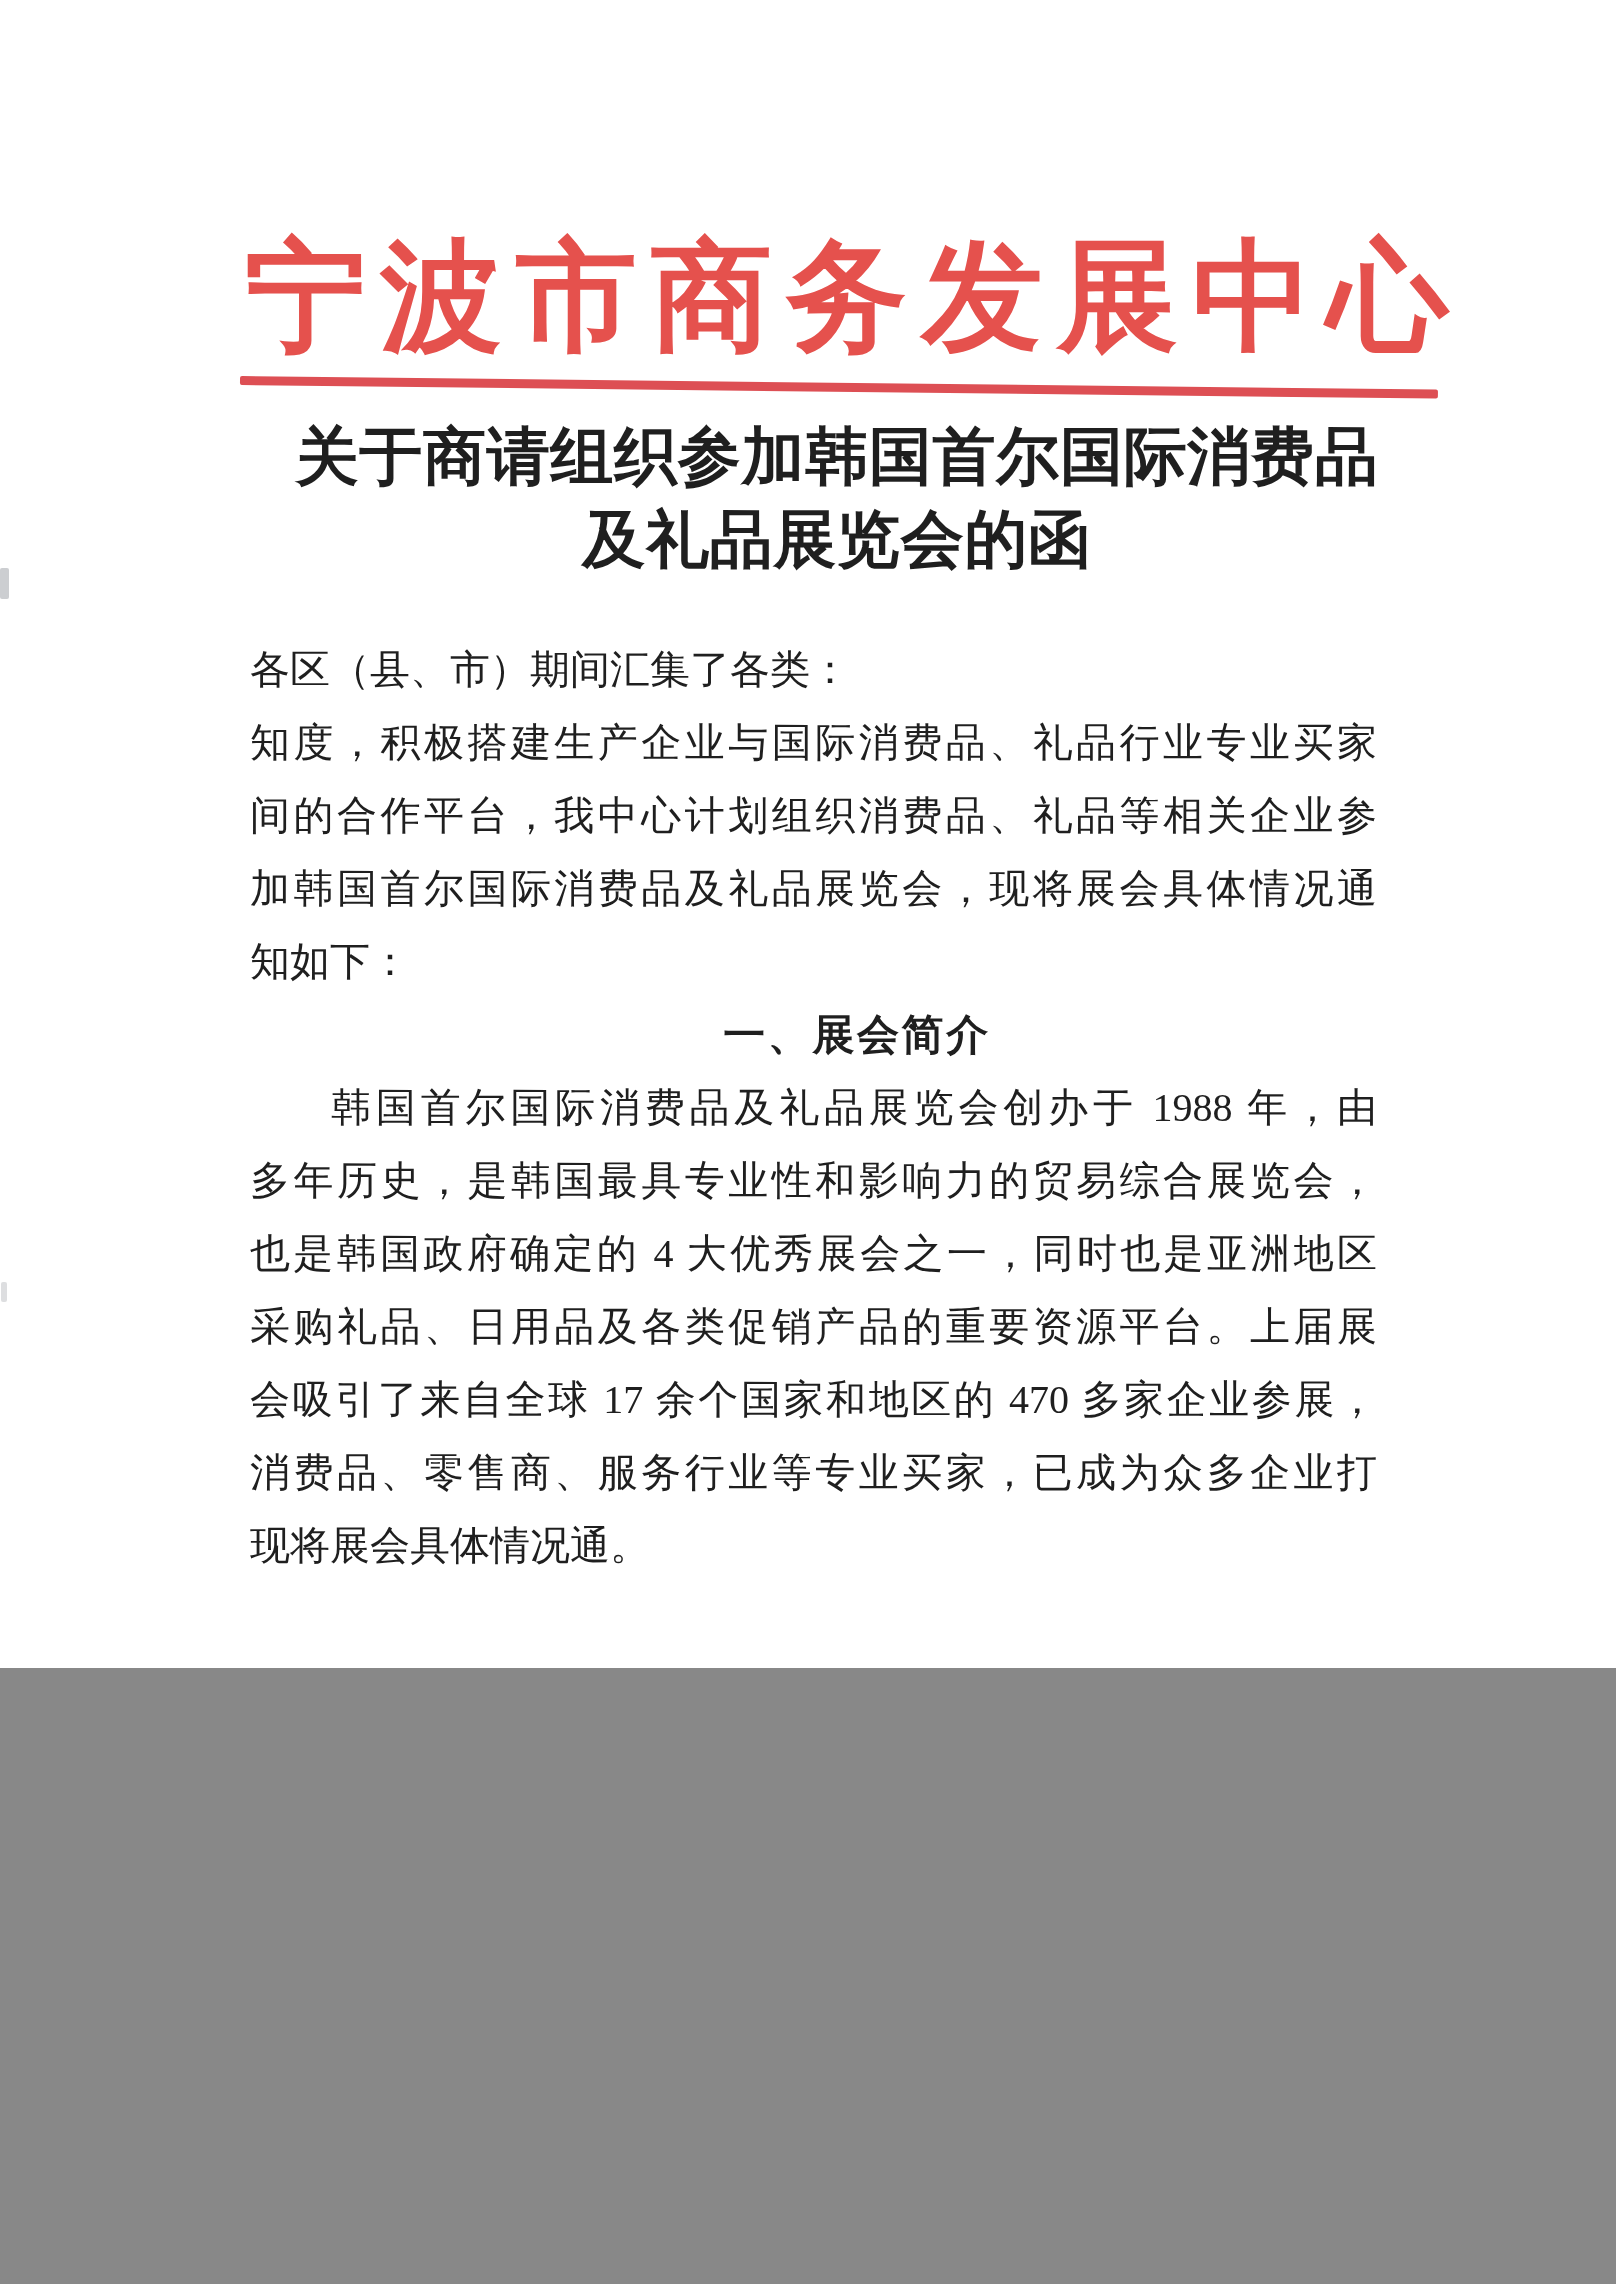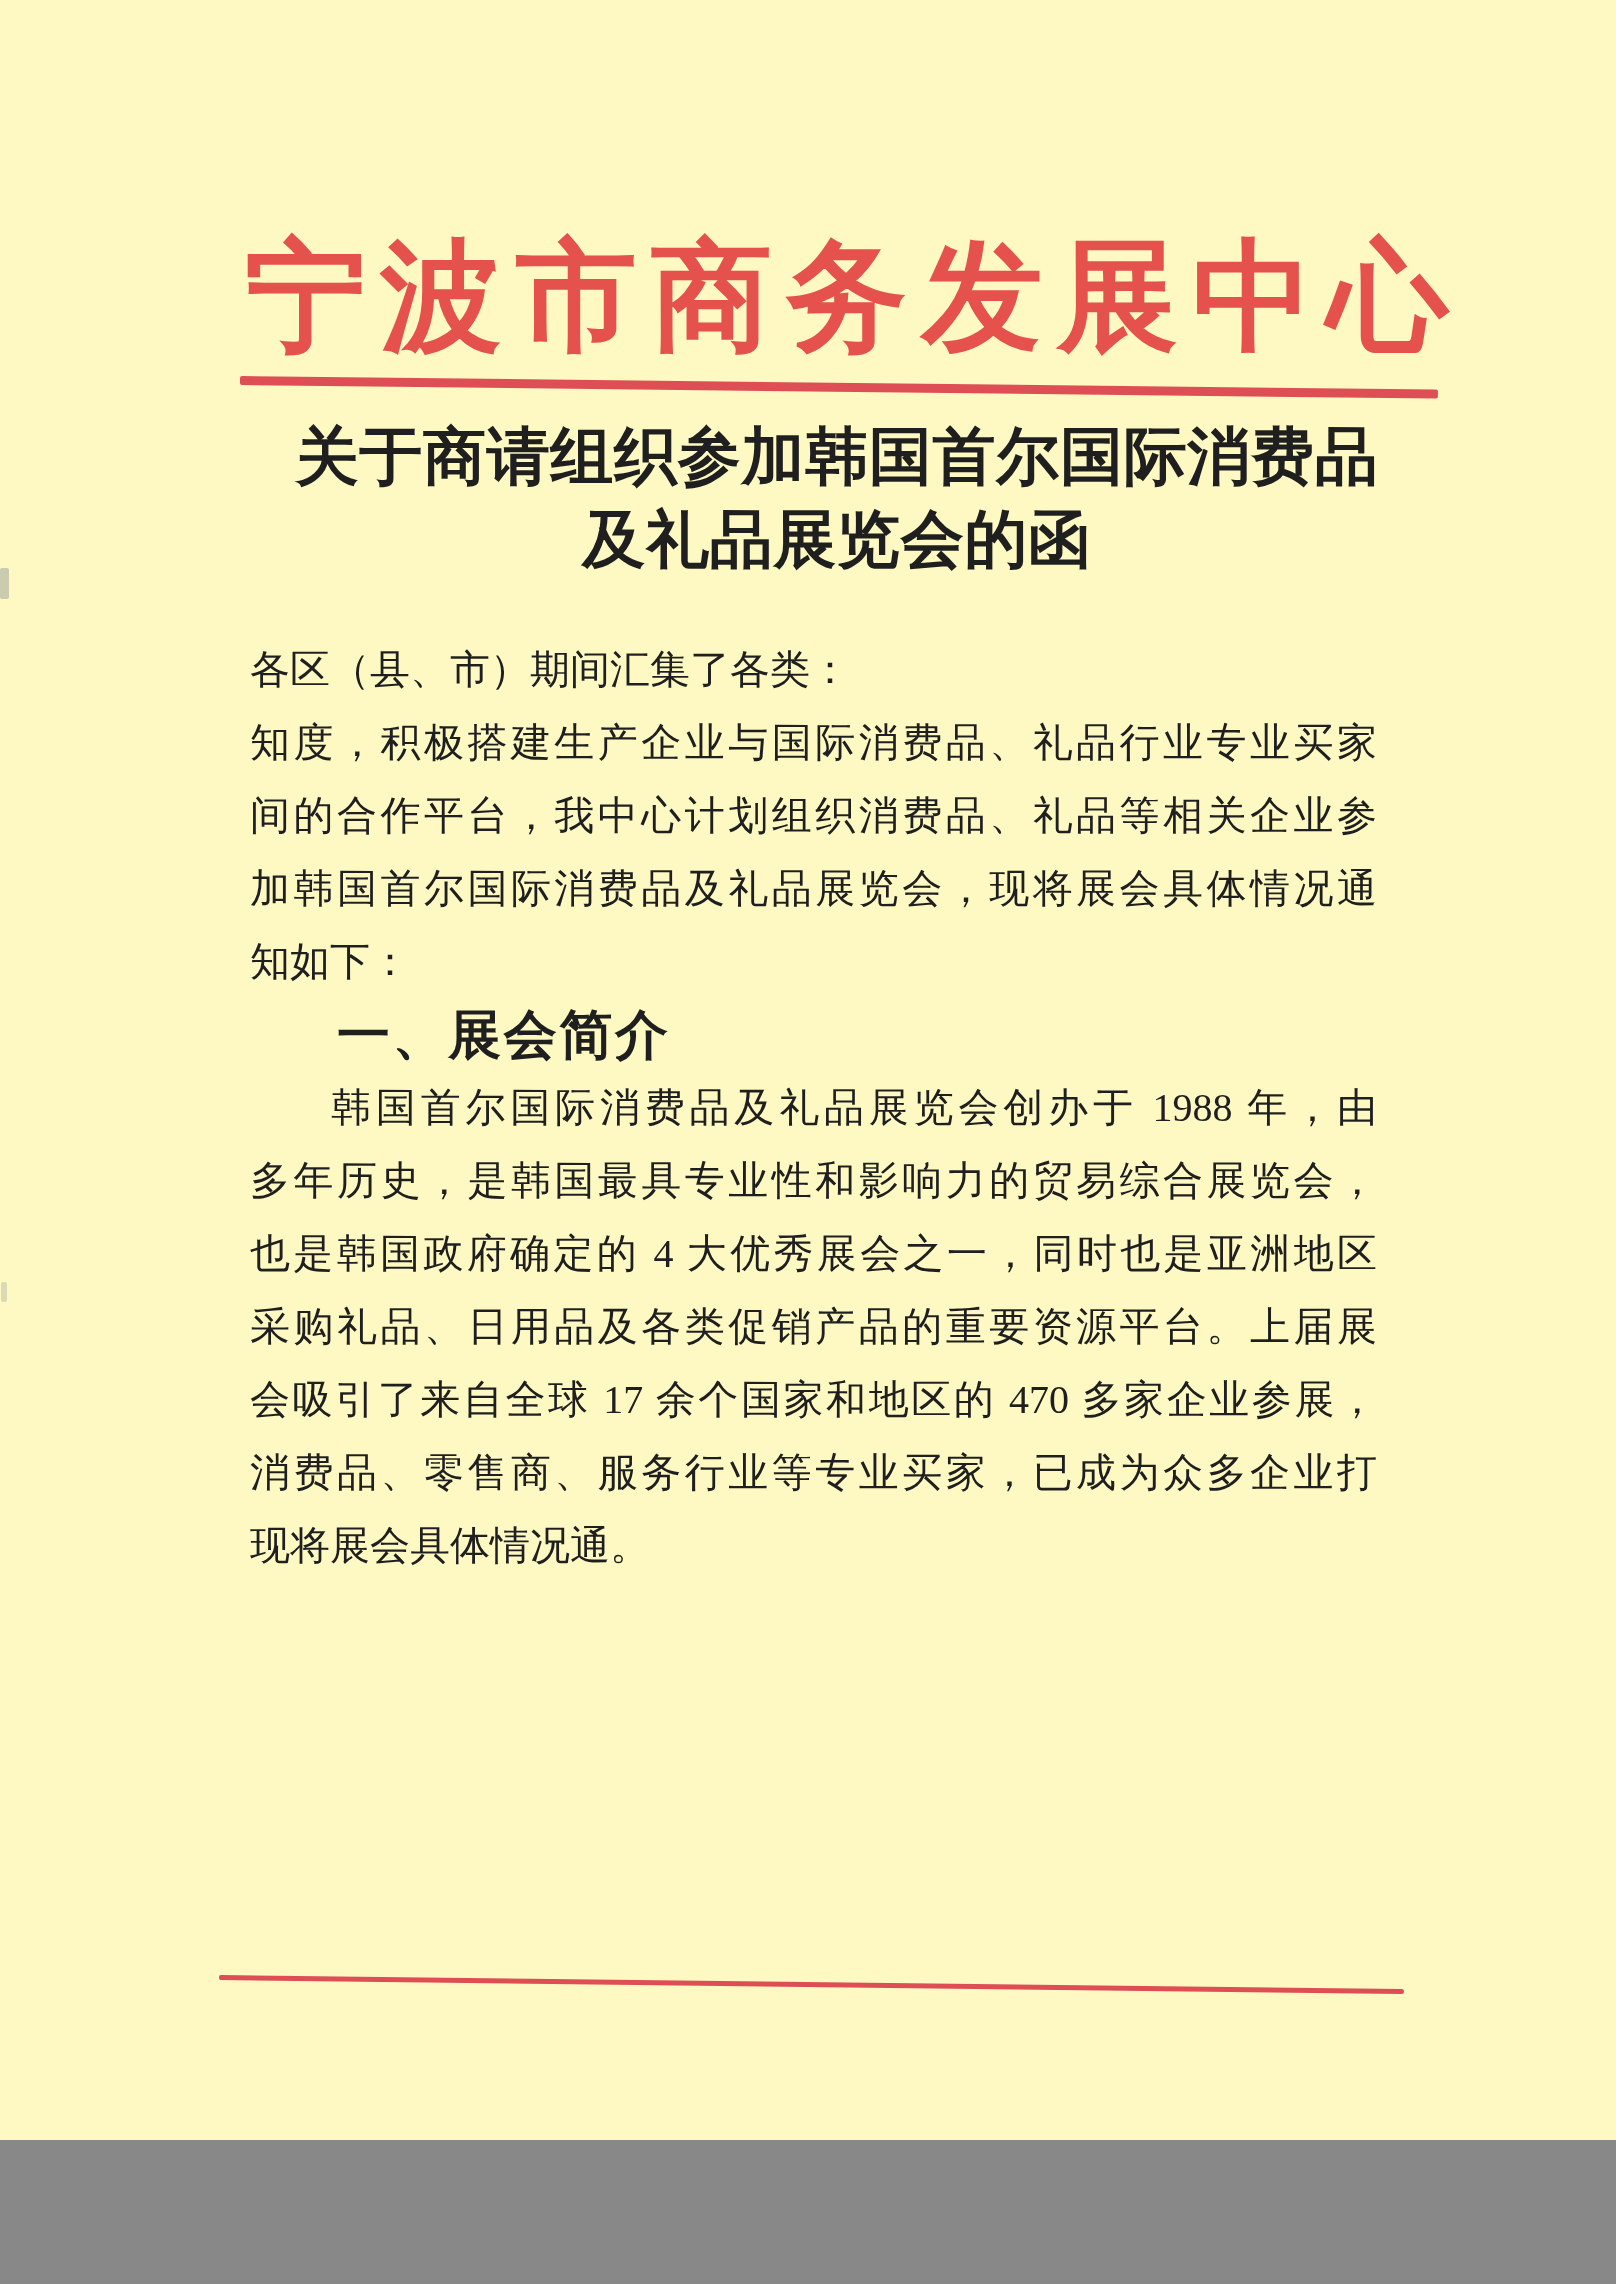--- a/index.html
+++ b/index.html
@@ -1,21 +1,21 @@
 <!DOCTYPE html>
 <html style="--letterhead-red: #e5514d; --rule-red: #dd4f54; --body-ink: #1f1f1f;font-size:10.4px"><head>
 <meta charset="utf-8">
 <style>
   html, body { margin: 0; padding: 0; background: #888; }
   .page {
     position: relative;
     width: 1616px;
-    height: 2140px;
+    height: 1668px;
     margin: 0 auto;
-    background: #fef9c3;
+    background: #ffffff;
     overflow: hidden;
     font-family: "Liberation Serif", serif;
   }
 
   
   .letterhead {
     position: absolute;
     top: 229px;
     left: 46px;
     width: 1616px;
@@ -81,23 +81,24 @@
   .bline.j {
     white-space: normal;
     text-align: justify;
     text-align-last: justify;
     text-justify: inter-character;
   }
   .bline.first { text-indent: 81px; }
   .bline.heading {
     font-family: "Liberation Sans", sans-serif;
     font-weight: bold;
-    font-size: 53px;
+    font-size: 42px;
     text-indent: 87px;
     letter-spacing: 2.6px;
+    text-align: center;
   }
 
   
   .scan-mark {
     position: absolute;
     background: #8d9298;
     opacity: 0.45;
     border-radius: 2px;
   }
   .scan-mark-1 { left: 0; top: 568px; width: 8.5px; height: 31px; }

